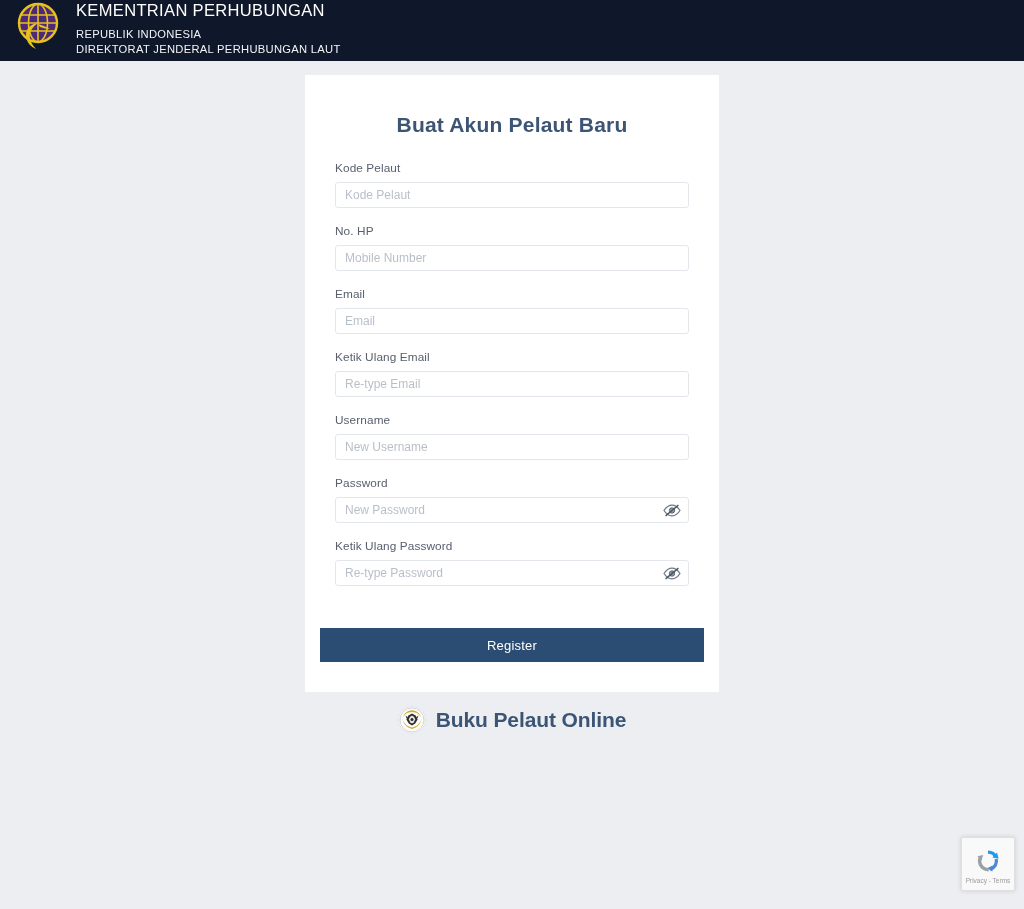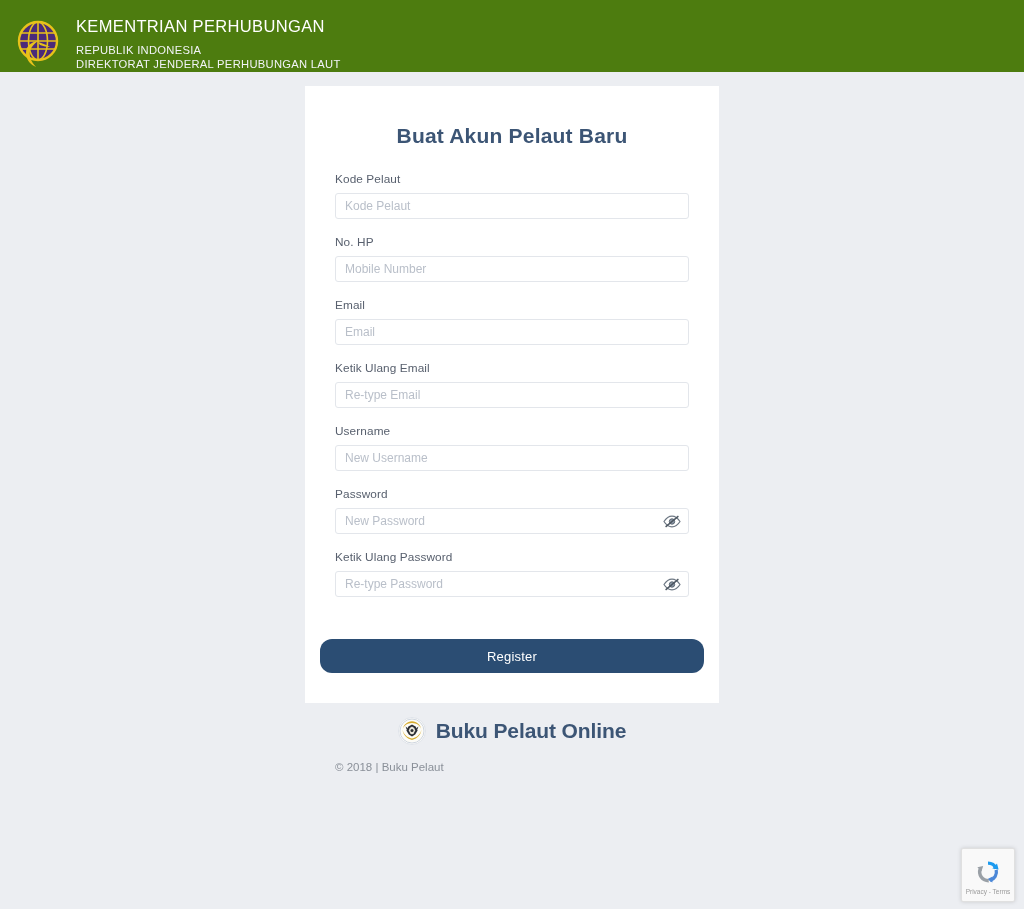--- a/index.html
+++ b/index.html
@@ -11,24 +11,24 @@
   }
 
   body {
     font-family: "Liberation Sans", sans-serif;
     background: #eceef2;
     position: relative;
   }
 
   
   .site-header {
-    height: 72px;
-    background: #4d7c0f;
-    display: flex;
-    align-items: flex-end;
+    height: 61px;
+    background: #0f172a;
+    display: flex;
+    align-items: flex-start;
     padding-left: 14px;
   }
 
   .brand-logo {
     width: 48px;
     height: 52px;
     flex: 0 0 48px;
     margin-right: 14px;
     margin-top: 2px;
   }
@@ -140,21 +140,21 @@
     margin-right: -15px;
   }
 
   .register-btn {
     display: block;
     width: 100%;
     height: 34px;
     background: #2b4d73;
     color: #ffffff;
     border: none;
-    border-radius: 12px;
+    border-radius: 0;
     font-family: "Liberation Sans", sans-serif;
     font-size: 13px;
     cursor: pointer;
     letter-spacing: 0.2px;
   }
 
   
   .card-footer {
     margin-top: 44px;
     text-align: left;
@@ -334,21 +334,20 @@
             <path d="M13 6.4 L16.6 8.4 L18.6 12.4 L16.2 16.6 L13 18.6 L9.8 16.6 L7.4 12.4 L9.4 8.4 Z" fill="#2a2d33"></path>
             <path d="M13 8.6 L15.2 10 L16.2 12.6 L14.8 15.2 L13 16.4 L11.2 15.2 L9.8 12.6 L10.8 10 Z" fill="#e8e4d8"></path>
             <circle cx="13" cy="12.6" r="1.5" fill="#2a2d33"></circle>
             <path d="M6.6 8.6 L9 10.4 L7.6 11.4 Z" fill="#2a2d33"></path>
             <path d="M19.4 8.6 L17 10.4 L18.4 11.4 Z" fill="#2a2d33"></path>
             <circle cx="13" cy="13" r="12" fill="none" stroke="#cfd6e0" stroke-width="1"></circle>
           </svg>
         </span>
         <span class="footer-brand-text">Buku Pelaut Online</span>
       </div>
-      <div class="footer-copy">© 2018 | Buku Pelaut</div>
     </div>
 
   </div>
 
   <div class="recaptcha-badge">
     <span class="recaptcha-logo">
       <svg viewBox="0 0 30 30" width="30" height="30" aria-hidden="true">
         <path d="M15 4.5 A10.5 10.5 0 0 1 24.6 10.8 L21.6 12.2 A7.2 7.2 0 0 0 15 7.8 Z" fill="#1c9bf0"></path>
         <path d="M24 6.4 L25.6 12.6 L19.4 11.6 Z" fill="#1c9bf0"></path>
         <path d="M24.8 12.5 A10.5 10.5 0 0 1 17.5 25 L16.6 21.8 A7.2 7.2 0 0 0 21.6 13.2 Z" fill="#4c88d8"></path>

